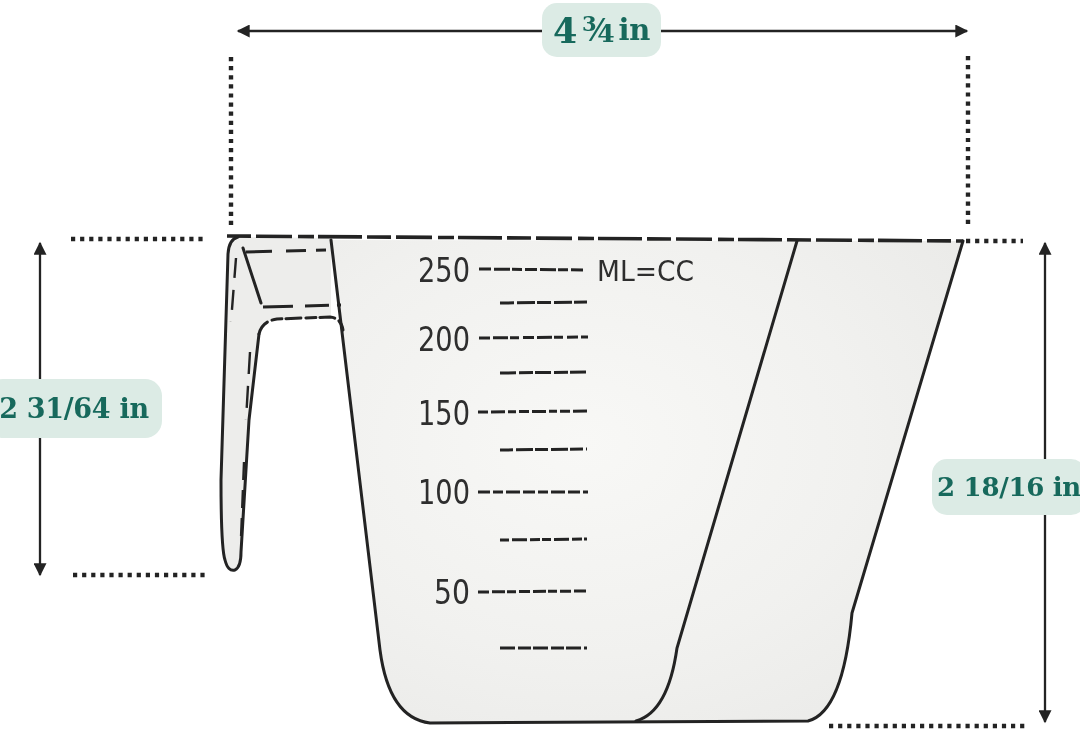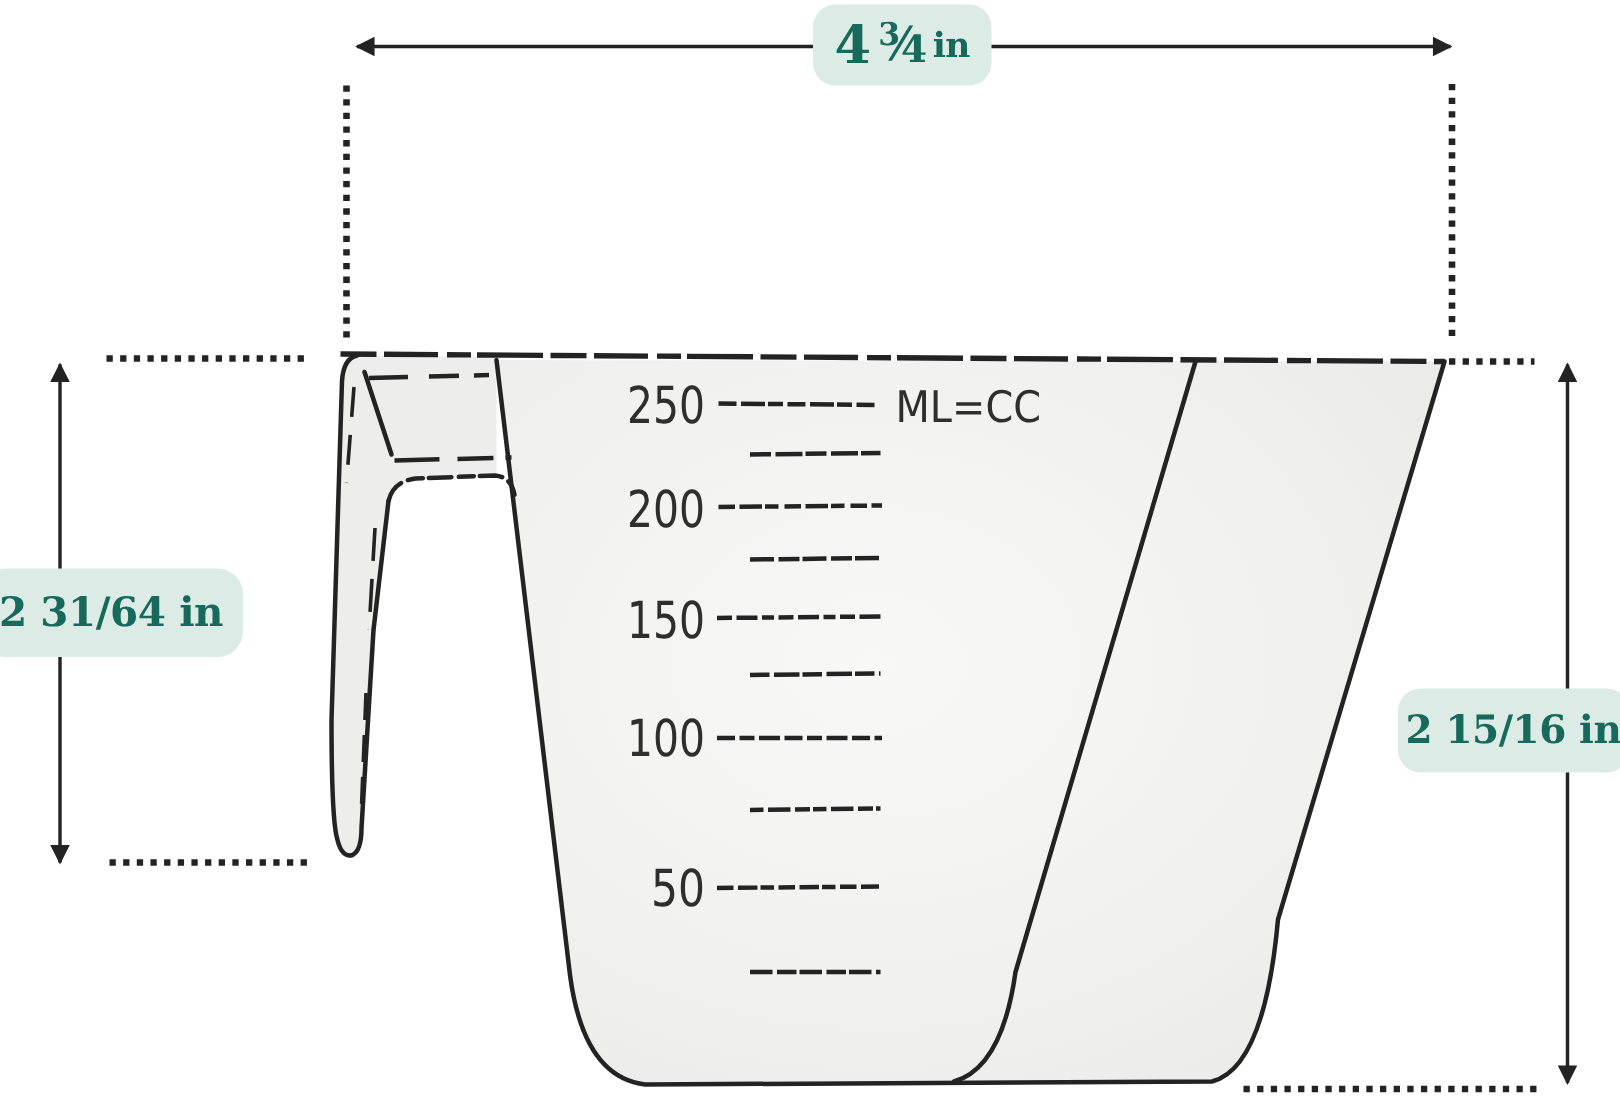--- a/index.html
+++ b/index.html
@@ -42,21 +42,21 @@
   }
   .badge-top{left:542px;top:3px;width:119px;height:54px;border-radius:15px;}
   .badge-left{left:-14px;top:379px;width:176px;height:59px;border-radius:17px;font-size:27px;}
   .badge-right{left:932px;top:459px;width:154px;height:56px;border-radius:15px;font-size:26px;}
 
   .frac-whole{font-size:35px;line-height:1;}
   .frac{display:inline-flex;align-items:baseline;margin-left:5px;}
   .frac-num{font-size:21px;transform:translateY(-10px);}
   .frac-slash{font-size:31px;margin:0 -2px;}
   .frac-den{font-size:25px;transform:translateY(1px);}
-  .frac-unit{font-size:23px;margin-left:4px;}
+  .frac-unit{font-size:29px;margin-left:4px;}
 </style>
 </head>
 <body>
 
 <div class="canvas">
 
   <svg class="artwork" width="1080" height="736" viewBox="0 0 1080 736" aria-hidden="true">
     <defs>
       <radialGradient id="cupGrad" cx="0.4" cy="0.42" r="0.8">
         <stop offset="0" stop-color="#f8f8f6"></stop>
@@ -123,16 +123,16 @@
       <span class="frac-den">4</span>
     </span>
     <span class="frac-unit">in</span>
   </div>
 
   <div class="badge badge-left">
     <span>2 31/64 in</span>
   </div>
 
   <div class="badge badge-right">
-    <span>2 15/16 in</span>
+    <span>2 18/16 in</span>
   </div>
 
 </div>
 
 </body></html>

